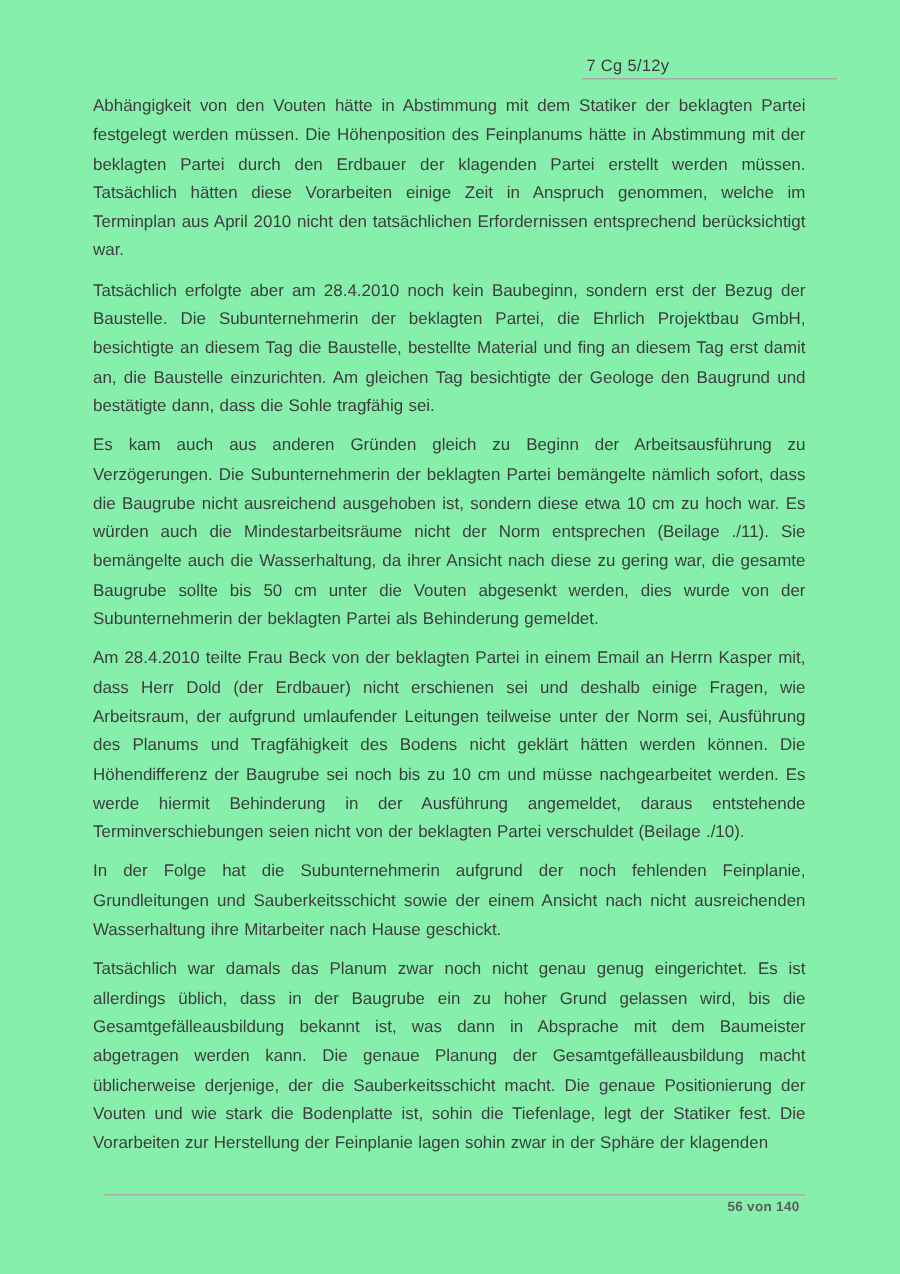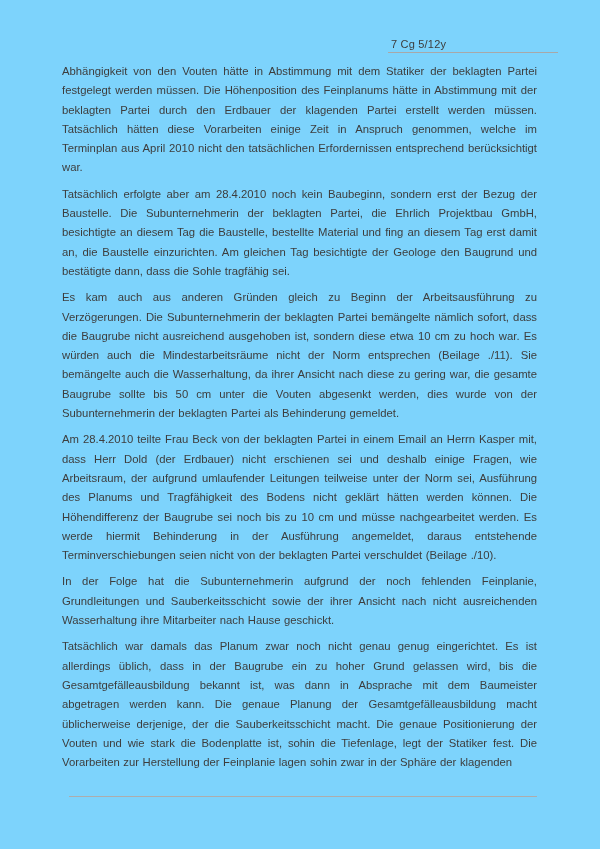--- a/index.html
+++ b/index.html
@@ -4,21 +4,21 @@
 <style>
   html, body {
     margin: 0;
     padding: 0;
     background: #ffffff;
   }
   .page {
     position: relative;
     width: 600px;
     height: 849px;
-    background: #7dd3fc;
+    background: #86efac;
     overflow: hidden;
     font-family: "Liberation Sans", sans-serif;
   }
   .case-number {
     position: absolute;
     left: 391px;
     top: 37px;
     font-size: 11px;
     line-height: 14px;
     color: #3d3d3d;
@@ -77,20 +77,21 @@
 
   <div class="case-number">7 Cg 5/12y</div>
 
   <div class="header-rule"></div>
 
   <div class="doc-body">
     <p>Abhängigkeit von den Vouten hätte in Abstimmung mit dem Statiker der beklagten Partei festgelegt werden müssen. Die Höhenposition des Feinplanums hätte in Abstimmung mit der beklagten Partei durch den Erdbauer der klagenden Partei erstellt werden müssen. Tatsächlich hätten diese Vorarbeiten einige Zeit in Anspruch genommen, welche im Terminplan aus April 2010 nicht den tatsächlichen Erfordernissen entsprechend berücksichtigt war.</p>
     <p>Tatsächlich erfolgte aber am 28.4.2010 noch kein Baubeginn, sondern erst der Bezug der Baustelle. Die Subunternehmerin der beklagten Partei, die Ehrlich Projektbau GmbH, besichtigte an diesem Tag die Baustelle, bestellte Material und fing an diesem Tag erst damit an, die Baustelle einzurichten. Am gleichen Tag besichtigte der Geologe den Baugrund und bestätigte dann, dass die Sohle tragfähig sei.</p>
     <p>Es kam auch aus anderen Gründen gleich zu Beginn der Arbeitsausführung zu Verzögerungen. Die Subunternehmerin der beklagten Partei bemängelte nämlich sofort, dass die Baugrube nicht ausreichend ausgehoben ist, sondern diese etwa 10 cm zu hoch war. Es würden auch die Mindestarbeitsräume nicht der Norm entsprechen (Beilage ./11). Sie bemängelte auch die Wasserhaltung, da ihrer Ansicht nach diese zu gering war, die gesamte Baugrube sollte bis 50 cm unter die Vouten abgesenkt werden, dies wurde von der Subunternehmerin der beklagten Partei als Behinderung gemeldet.</p>
     <p>Am 28.4.2010 teilte Frau Beck von der beklagten Partei in einem Email an Herrn Kasper mit, dass Herr Dold (der Erdbauer) nicht erschienen sei und deshalb einige Fragen, wie Arbeitsraum, der aufgrund umlaufender Leitungen teilweise unter der Norm sei, Ausführung des Planums und Tragfähigkeit des Bodens nicht geklärt hätten werden können. Die Höhendifferenz der Baugrube sei noch bis zu 10 cm und müsse nachgearbeitet werden. Es werde hiermit Behinderung in der Ausführung angemeldet, daraus entstehende Terminverschiebungen seien nicht von der beklagten Partei verschuldet (Beilage ./10).</p>
-    <p>In der Folge hat die Subunternehmerin aufgrund der noch fehlenden Feinplanie, Grundleitungen und Sauberkeitsschicht sowie der ihrer Ansicht nach nicht ausreichenden Wasserhaltung ihre Mitarbeiter nach Hause geschickt.</p>
+    <p>In der Folge hat die Subunternehmerin aufgrund der noch fehlenden Feinplanie, Grundleitungen und Sauberkeitsschicht sowie der einem Ansicht nach nicht ausreichenden Wasserhaltung ihre Mitarbeiter nach Hause geschickt.</p>
     <p>Tatsächlich war damals das Planum zwar noch nicht genau genug eingerichtet. Es ist allerdings üblich, dass in der Baugrube ein zu hoher Grund gelassen wird, bis die Gesamtgefälleausbildung bekannt ist, was dann in Absprache mit dem Baumeister abgetragen werden kann. Die genaue Planung der Gesamtgefälleausbildung macht üblicherweise derjenige, der die Sauberkeitsschicht macht. Die genaue Positionierung der Vouten und wie stark die Bodenplatte ist, sohin die Tiefenlage, legt der Statiker fest. Die Vorarbeiten zur Herstellung der Feinplanie lagen sohin zwar in der Sphäre der klagenden</p>
   </div>
 
   <div class="footer-rule"></div>
 
+  <div class="page-number">56 von 140</div>
 
 </div>
 
 </body></html>

